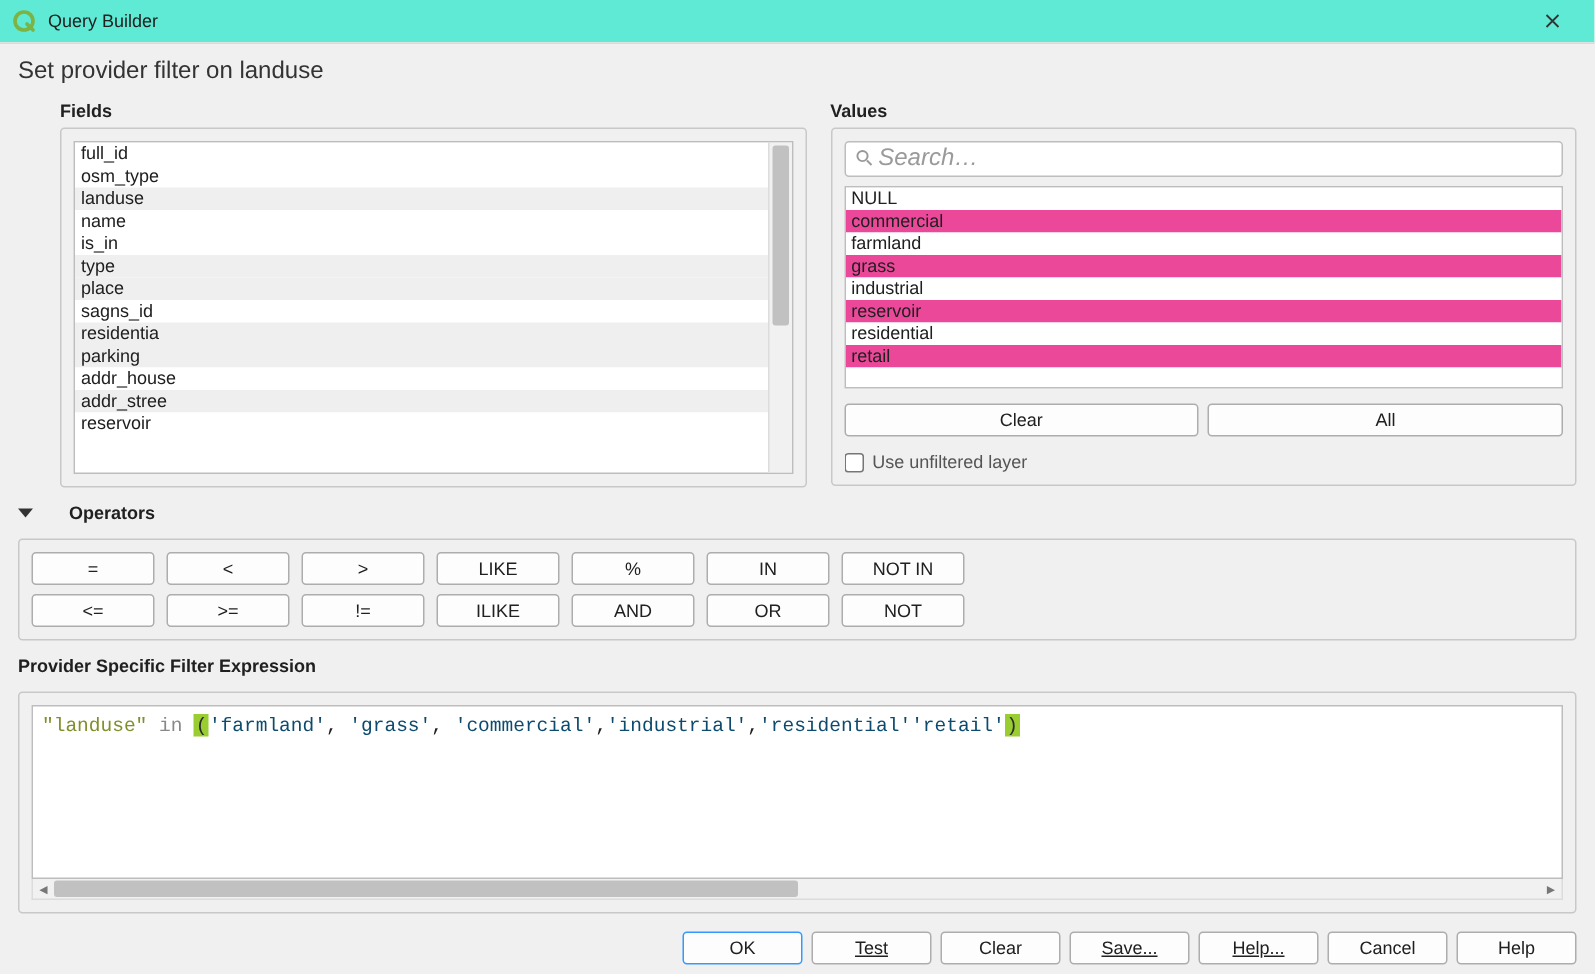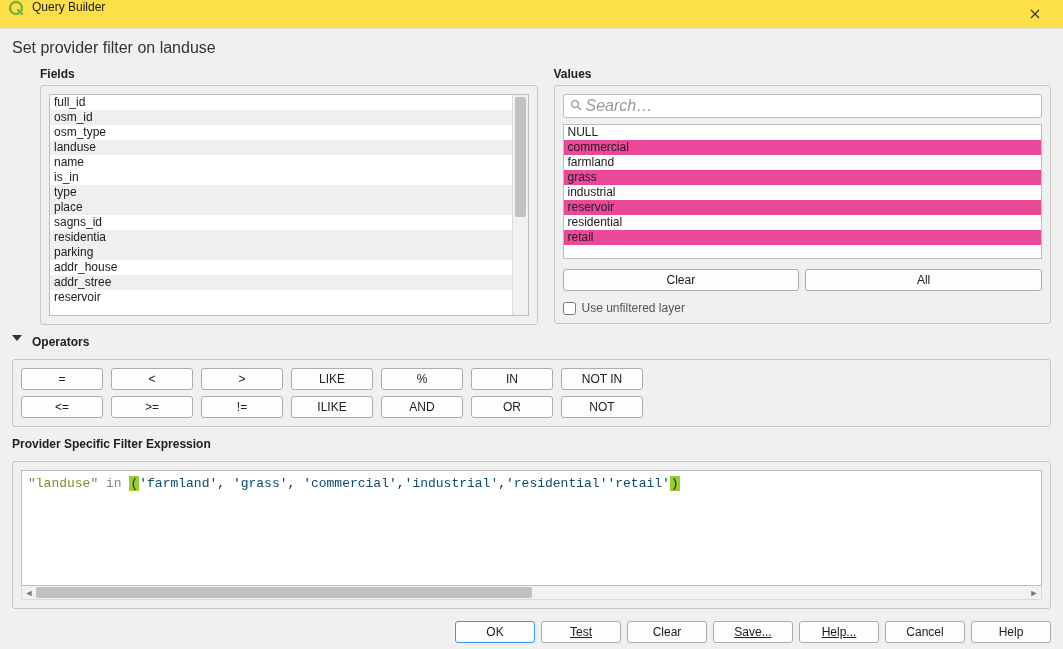--- a/index.html
+++ b/index.html
@@ -9,23 +9,24 @@
     color: #202020;
     background: #f0f0f0;
     width: 1063px;
     height: 649px;
     overflow: hidden;
     display: flex;
     flex-direction: column;
   }
   .titlebar {
     display: flex;
+    align-items: center;
     height: 32px;
     padding: 0 8px;
-    background: #fde047;
+    background: #5eead4;
     border-bottom: 1px solid #e0e0e0;
   }
   .titlebar .icon {
     width: 16px; height: 16px;
     margin-right: 8px;
     display: inline-flex;
     align-items: center;
     justify-content: center;
   }
   .titlebar .title { font-size: 12px; }
@@ -130,22 +131,22 @@
     cursor: default;
     display: inline-flex;
     align-items: center;
     justify-content: center;
   }
   .btn.primary { border-color: #3399ff; }
   .chk { display: flex; align-items: center; gap: 6px; margin-top: 10px; color: #555; }
   .chk input { width: 13px; height: 13px; }
   .collapse-head {
     display: flex;
-    align-items: flex-start;
-    gap: 10px;
+    align-items: center;
+    gap: 24px;
     font-weight: bold;
     font-size: 12px;
     margin: 4px 0 4px 0;
   }
   .caret {
     width: 0; height: 0;
     border-left: 5px solid transparent;
     border-right: 5px solid transparent;
     border-top: 6px solid #333;
     display: inline-block;
@@ -242,21 +243,20 @@
   <div class="subhead">Set provider filter on landuse</div>
 
   <div class="columns">
 
     <div class="col">
       <div class="grp-label">Fields</div>
       <div class="groupbox">
         <div class="listbox">
           <div class="listbox-inner">
             <div class="row alt0">full_id</div>
-            <div class="row alt1">osm_id</div>
             <div class="row alt0">osm_type</div>
             <div class="row alt1">landuse</div>
             <div class="row alt0">name</div>
             <div class="row alt0">is_in</div>
             <div class="row alt1">type</div>
             <div class="row alt1">place</div>
             <div class="row alt0">sagns_id</div>
             <div class="row alt1">residentia</div>
             <div class="row alt1">parking</div>
             <div class="row alt0">addr_house</div>

